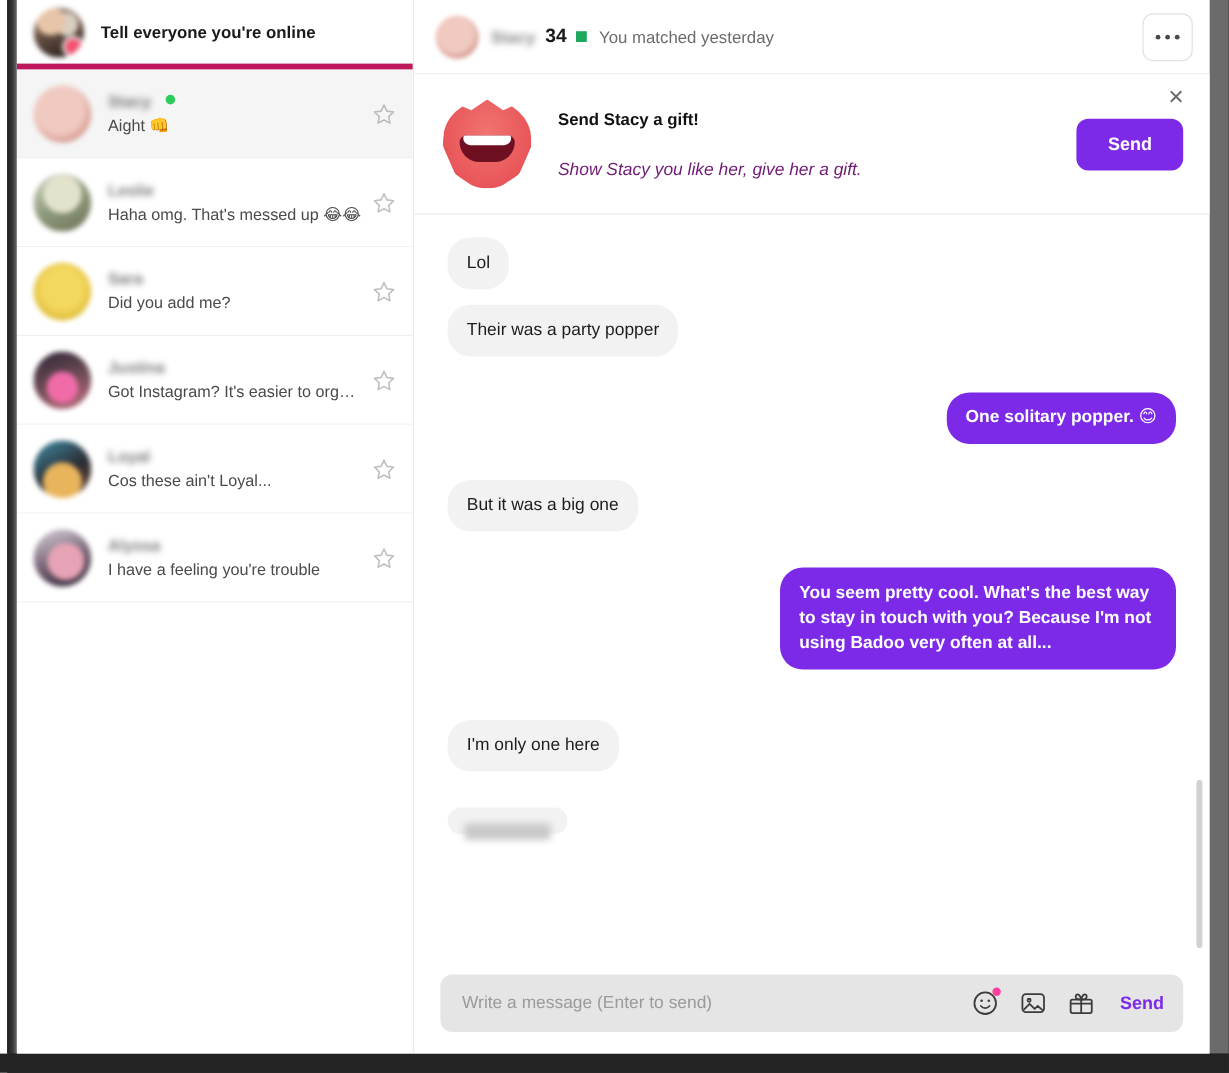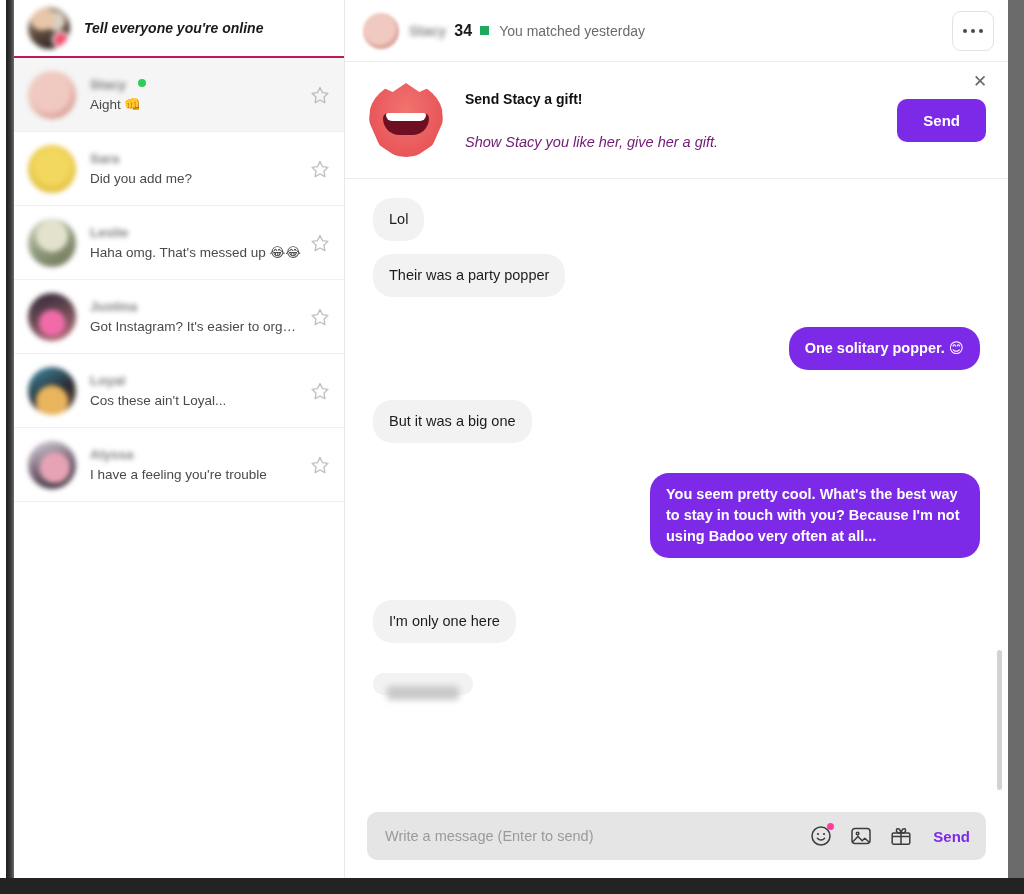--- a/index.html
+++ b/index.html
@@ -24,21 +24,21 @@
   
   .sidebar {
     position:absolute; left:0; top:0; width:331px; height:878px;
     background:#ffffff; border-right:1px solid #e9e9e9; overflow:hidden;
   }
   .chat-item {
     position:relative; display:flex; align-items:center;
     height:74px; padding:0 14px 0 14px;
     border-bottom:1px solid #f0f0f0; cursor:pointer; background:#fff;
   }
-  .chat-item.first { height:58px; border-bottom:2px solid #be185d;font-style:italic; }
+  .chat-item.first { height:58px; border-bottom:5px solid #be185d; }
   .chat-item.active { background:#f5f5f5; }
   .avatar {
     position:relative; width:48px; height:48px; border-radius:50%;
     flex:0 0 48px; margin-right:14px; overflow:hidden;
     filter: blur(2.4px);
   }
   .chat-item.first .avatar { width:42px; height:42px; flex:0 0 42px; }
   .av-a { background:
       radial-gradient(circle at 34% 28%, #e7c5a8 0 28%, transparent 29%),
       radial-gradient(circle at 66% 34%, #d9cfc0 0 24%, transparent 25%),
@@ -212,37 +212,37 @@
           <div class="ci-msg">Aight 👊</div>
         </div>
         <div class="star">
           <svg viewBox="0 0 24 24" width="20" height="20" fill="none" stroke="#8c8c8c" stroke-width="1.6" stroke-linejoin="round">
               <polygon points="12,3 14.9,9.1 21.5,10 16.7,14.6 17.9,21.1 12,18 6.1,21.1 7.3,14.6 2.5,10 9.1,9.1"></polygon>
             </svg>
         </div>
       </div>
 
       <div class="chat-item">
+        <div class="avatar av-c"></div>
+        <div class="ci-body">
+          <div><span class="ci-name">Leslie</span></div>
+          <div class="ci-msg">Haha omg. That's messed up 😂😂</div>
+        </div>
+        <div class="star">
+          <svg viewBox="0 0 24 24" width="20" height="20" fill="none" stroke="#8c8c8c" stroke-width="1.6" stroke-linejoin="round">
+              <polygon points="12,3 14.9,9.1 21.5,10 16.7,14.6 17.9,21.1 12,18 6.1,21.1 7.3,14.6 2.5,10 9.1,9.1"></polygon>
+            </svg>
+        </div>
+      </div>
+
+      <div class="chat-item">
         <div class="avatar av-d"></div>
         <div class="ci-body">
           <div><span class="ci-name">Sara</span></div>
           <div class="ci-msg">Did you add me?</div>
-        </div>
-        <div class="star">
-          <svg viewBox="0 0 24 24" width="20" height="20" fill="none" stroke="#8c8c8c" stroke-width="1.6" stroke-linejoin="round">
-              <polygon points="12,3 14.9,9.1 21.5,10 16.7,14.6 17.9,21.1 12,18 6.1,21.1 7.3,14.6 2.5,10 9.1,9.1"></polygon>
-            </svg>
-        </div>
-      </div>
-
-      <div class="chat-item">
-        <div class="avatar av-c"></div>
-        <div class="ci-body">
-          <div><span class="ci-name">Leslie</span></div>
-          <div class="ci-msg">Haha omg. That's messed up 😂😂</div>
         </div>
         <div class="star">
           <svg viewBox="0 0 24 24" width="20" height="20" fill="none" stroke="#8c8c8c" stroke-width="1.6" stroke-linejoin="round">
               <polygon points="12,3 14.9,9.1 21.5,10 16.7,14.6 17.9,21.1 12,18 6.1,21.1 7.3,14.6 2.5,10 9.1,9.1"></polygon>
             </svg>
         </div>
       </div>
 
       <div class="chat-item">
         <div class="avatar av-e"></div>

